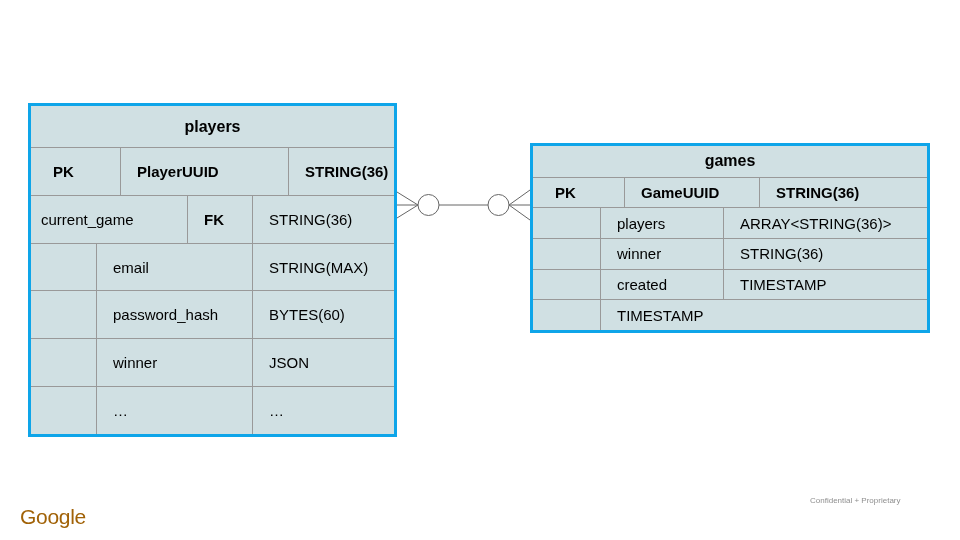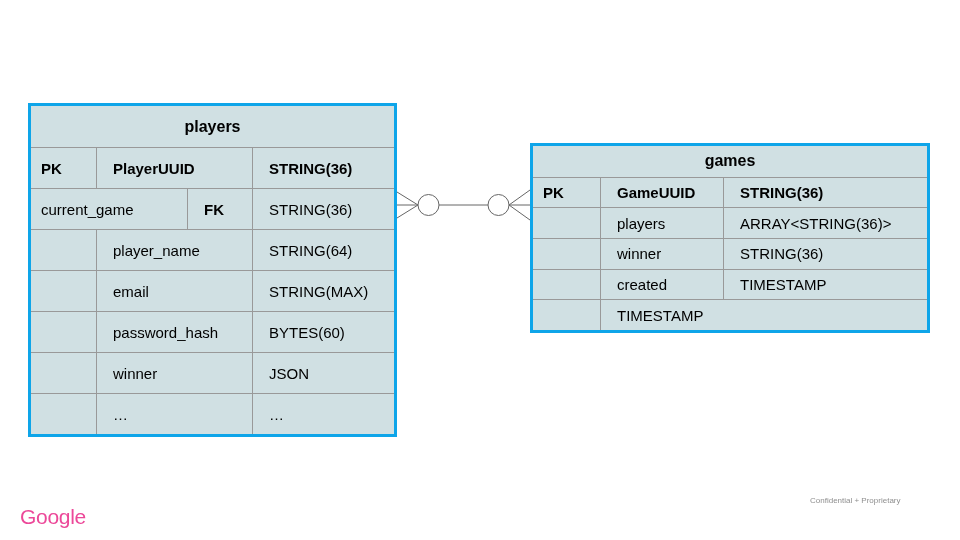--- a/index.html
+++ b/index.html
@@ -37,42 +37,42 @@
   .cell {
     display: flex;
     align-items: center;
     padding: 0 8px 0 10px;
     box-sizing: border-box;
     overflow: hidden;
     white-space: nowrap;
   }
   .cell + .cell { border-left: 1px solid #999999; padding-left: 16px; }
   .cell.c1 { font-weight: bold; }
-  .trow.bold .cell { font-weight: bold; }
+  .trow.bold .cell { font-weight: bold; margin-left: 12px; }
   .players-t .c1 { width: 65px; flex: none; }
   .players-t .c2 { width: 156px; flex: none; }
   .players-t .c3 { flex: 1; }
   .games-t .c1 { width: 67px; flex: none; }
   .games-t .c2 { width: 123px; flex: none; }
   .games-t .c3 { flex: 1; }
   .connector-svg {
     position: absolute;
     left: 397px;
     top: 185px;
     width: 133px;
     height: 40px;
     overflow: visible;
   }
   .logo {
     position: absolute;
     left: 20px;
     top: 505px;
     font-size: 21px;
     letter-spacing: -0.3px;
-    color: #ec4899;
+    color: #a16207;
   }
   .confidential {
     position: absolute;
     left: 810px;
     top: 496px;
     font-size: 8px;
     color: #8f8f8f;
   }
 </style>
 </head>
@@ -85,25 +85,20 @@
     <div class="t-body">
         <div class="trow bold">
           <div class="cell c1">PK</div>
           <div class="cell c2">PlayerUUID</div>
           <div class="cell c3">STRING(36)</div>
         </div>
         <div class="trow">
           <div class="cell c2">current_game</div>
           <div class="cell c1">FK</div>
           <div class="cell c3">STRING(36)</div>
-        </div>
-        <div class="trow">
-          <div class="cell c1"></div>
-          <div class="cell c2">player_name</div>
-          <div class="cell c3">STRING(64)</div>
         </div>
         <div class="trow">
           <div class="cell c1"></div>
           <div class="cell c2">email</div>
           <div class="cell c3">STRING(MAX)</div>
         </div>
         <div class="trow">
           <div class="cell c1"></div>
           <div class="cell c2">password_hash</div>
           <div class="cell c3">BYTES(60)</div>

